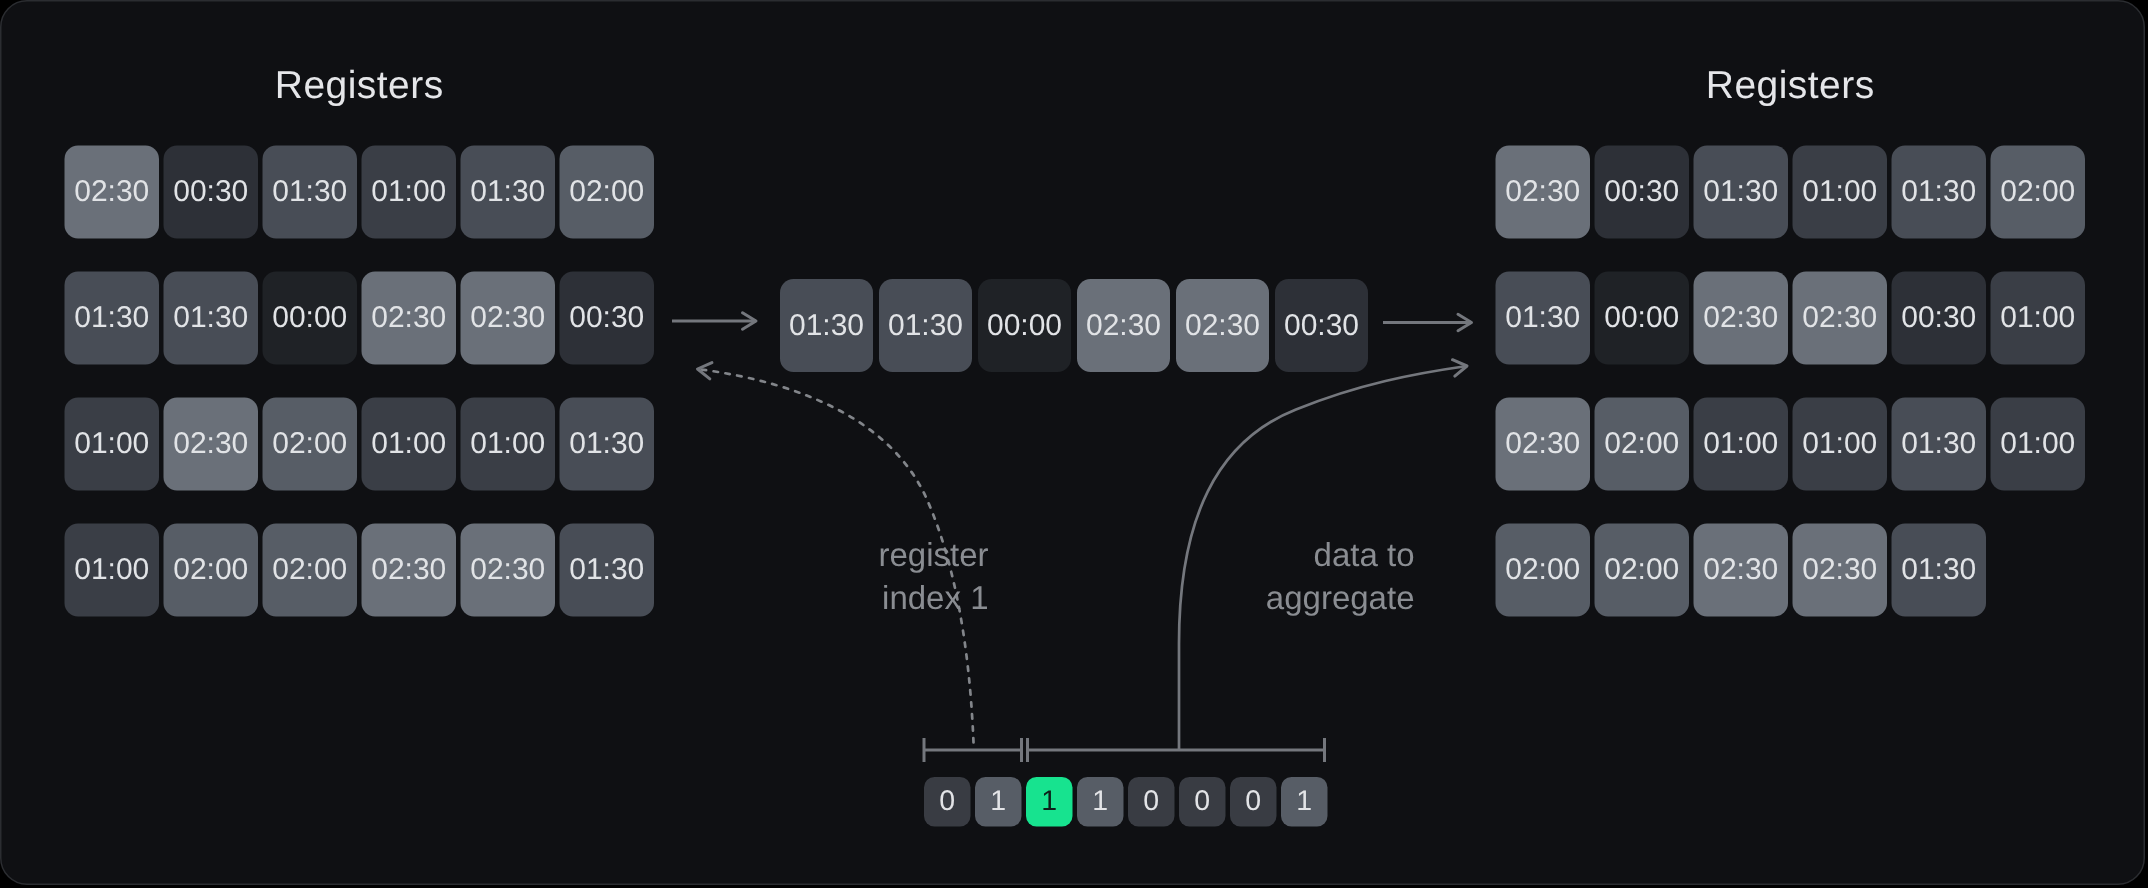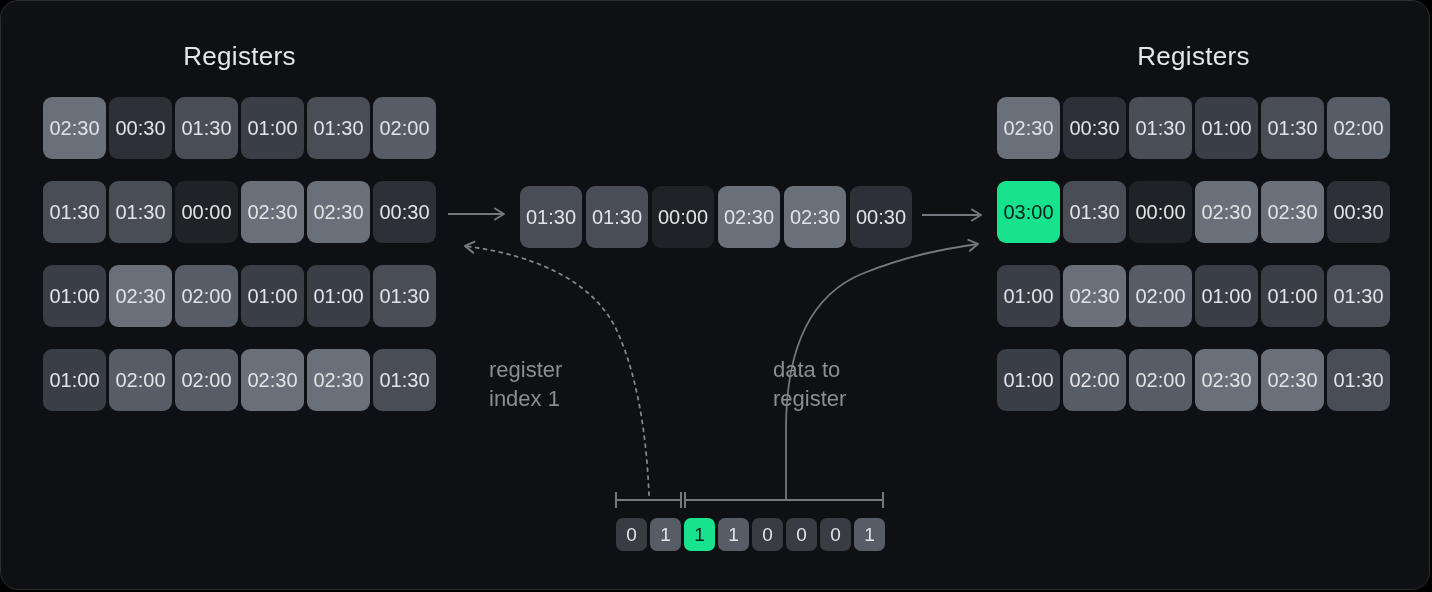--- a/index.html
+++ b/index.html
@@ -8,21 +8,21 @@
     border:1px solid #2b2d31;border-radius:18px;box-sizing:border-box;}
   .title{position:absolute;top:40px;width:393px;text-align:center;font-size:26px;
     color:#e5e6e9;font-weight:400;letter-spacing:.3px;}
   .grid{position:absolute;top:96px;display:grid;grid-template-columns:repeat(6,63px);
     grid-auto-rows:62px;column-gap:3px;row-gap:22px;}
   .cell{display:flex;align-items:center;justify-content:center;border-radius:9px;
     font-size:20px;color:#e1e3e6;}
   .cell.hl{color:#0d2019;font-weight:500;}
   .mid-row{position:absolute;left:519px;top:185px;display:flex;gap:4px;}
   .mid-row .cell{width:62px;height:62px;}
-  .annot{position:absolute;top:354px;width:170px;text-align:left;font-size:22px;
+  .annot{position:absolute;top:354px;width:170px;text-align:right;font-size:22px;
     line-height:29px;color:#8a8d92;white-space:pre-line;}
   .hash-label{position:absolute;left:330px;top:519px;width:272px;height:33px;
     line-height:33px;text-align:right;font-size:24px;color:#e2e3e6;}
   .bits{position:absolute;left:615px;top:517px;display:flex;gap:3px;}
   .bit{width:31px;height:33px;border-radius:7px;display:flex;align-items:center;
     justify-content:center;font-size:19px;color:#e3e4e7;}
   .bit.hl{color:#0d2019;font-weight:500;}
   svg.overlay{position:absolute;left:0;top:0;pointer-events:none;}
 </style>
 </head>
@@ -59,21 +59,20 @@
       <div class="cell" style="background: rgb(106, 112, 121);">02:30</div>
       <div class="cell" style="background: rgb(72, 77, 86);">01:30</div>
     </div>
   <div class="grid" style="left:996px">
       <div class="cell" style="background: rgb(106, 112, 121);">02:30</div>
       <div class="cell" style="background: rgb(45, 48, 55);">00:30</div>
       <div class="cell" style="background: rgb(72, 77, 86);">01:30</div>
       <div class="cell" style="background: rgb(58, 62, 70);">01:00</div>
       <div class="cell" style="background: rgb(72, 77, 86);">01:30</div>
       <div class="cell" style="background: rgb(87, 93, 102);">02:00</div>
-      <div class="cell hl" style="background: rgb(23, 227, 143);">03:00</div>
       <div class="cell" style="background: rgb(72, 77, 86);">01:30</div>
       <div class="cell" style="background: rgb(31, 34, 38);">00:00</div>
       <div class="cell" style="background: rgb(106, 112, 121);">02:30</div>
       <div class="cell" style="background: rgb(106, 112, 121);">02:30</div>
       <div class="cell" style="background: rgb(45, 48, 55);">00:30</div>
       <div class="cell" style="background: rgb(58, 62, 70);">01:00</div>
       <div class="cell" style="background: rgb(106, 112, 121);">02:30</div>
       <div class="cell" style="background: rgb(87, 93, 102);">02:00</div>
       <div class="cell" style="background: rgb(58, 62, 70);">01:00</div>
       <div class="cell" style="background: rgb(58, 62, 70);">01:00</div>
@@ -105,21 +104,21 @@
     <line x1="921" y1="214" x2="980" y2="214" stroke="#74777d" stroke-width="2" marker-end="url(#ah)"></line>
     <path d="M648,494 C646,445 639,382 617,332 C594,280 534,254 464,245" fill="none" stroke="#82858a" stroke-width="1.8" stroke-dasharray="3 5" stroke-linecap="round" marker-end="url(#ah)"></path>
     <path d="M785,499 L785,428 C785,345 810,293 863,272 C905,255 942,248 977,243" fill="none" stroke="#74777d" stroke-width="1.8" marker-end="url(#ah)"></path>
     <path d="M615,507 V491 M615,499 H680 M680,507 V491" fill="none" stroke="#74777d" stroke-width="2"></path>
     <path d="M684,507 V491 M684,499 H882 M882,507 V491" fill="none" stroke="#74777d" stroke-width="2"></path>
   </svg>
 
   <div class="annot" style="left:488px">register
 index 1</div>
   <div class="annot" style="left:772px">data to
-register</div>
+aggregate</div>
 
 
   <div class="bits">
       <div class="bit" style="background: rgb(57, 60, 67);">0</div>
       <div class="bit" style="background: rgb(87, 93, 102);">1</div>
       <div class="bit hl" style="background: rgb(23, 227, 143);">1</div>
       <div class="bit" style="background: rgb(87, 93, 102);">1</div>
       <div class="bit" style="background: rgb(57, 60, 67);">0</div>
       <div class="bit" style="background: rgb(57, 60, 67);">0</div>
       <div class="bit" style="background: rgb(57, 60, 67);">0</div>

